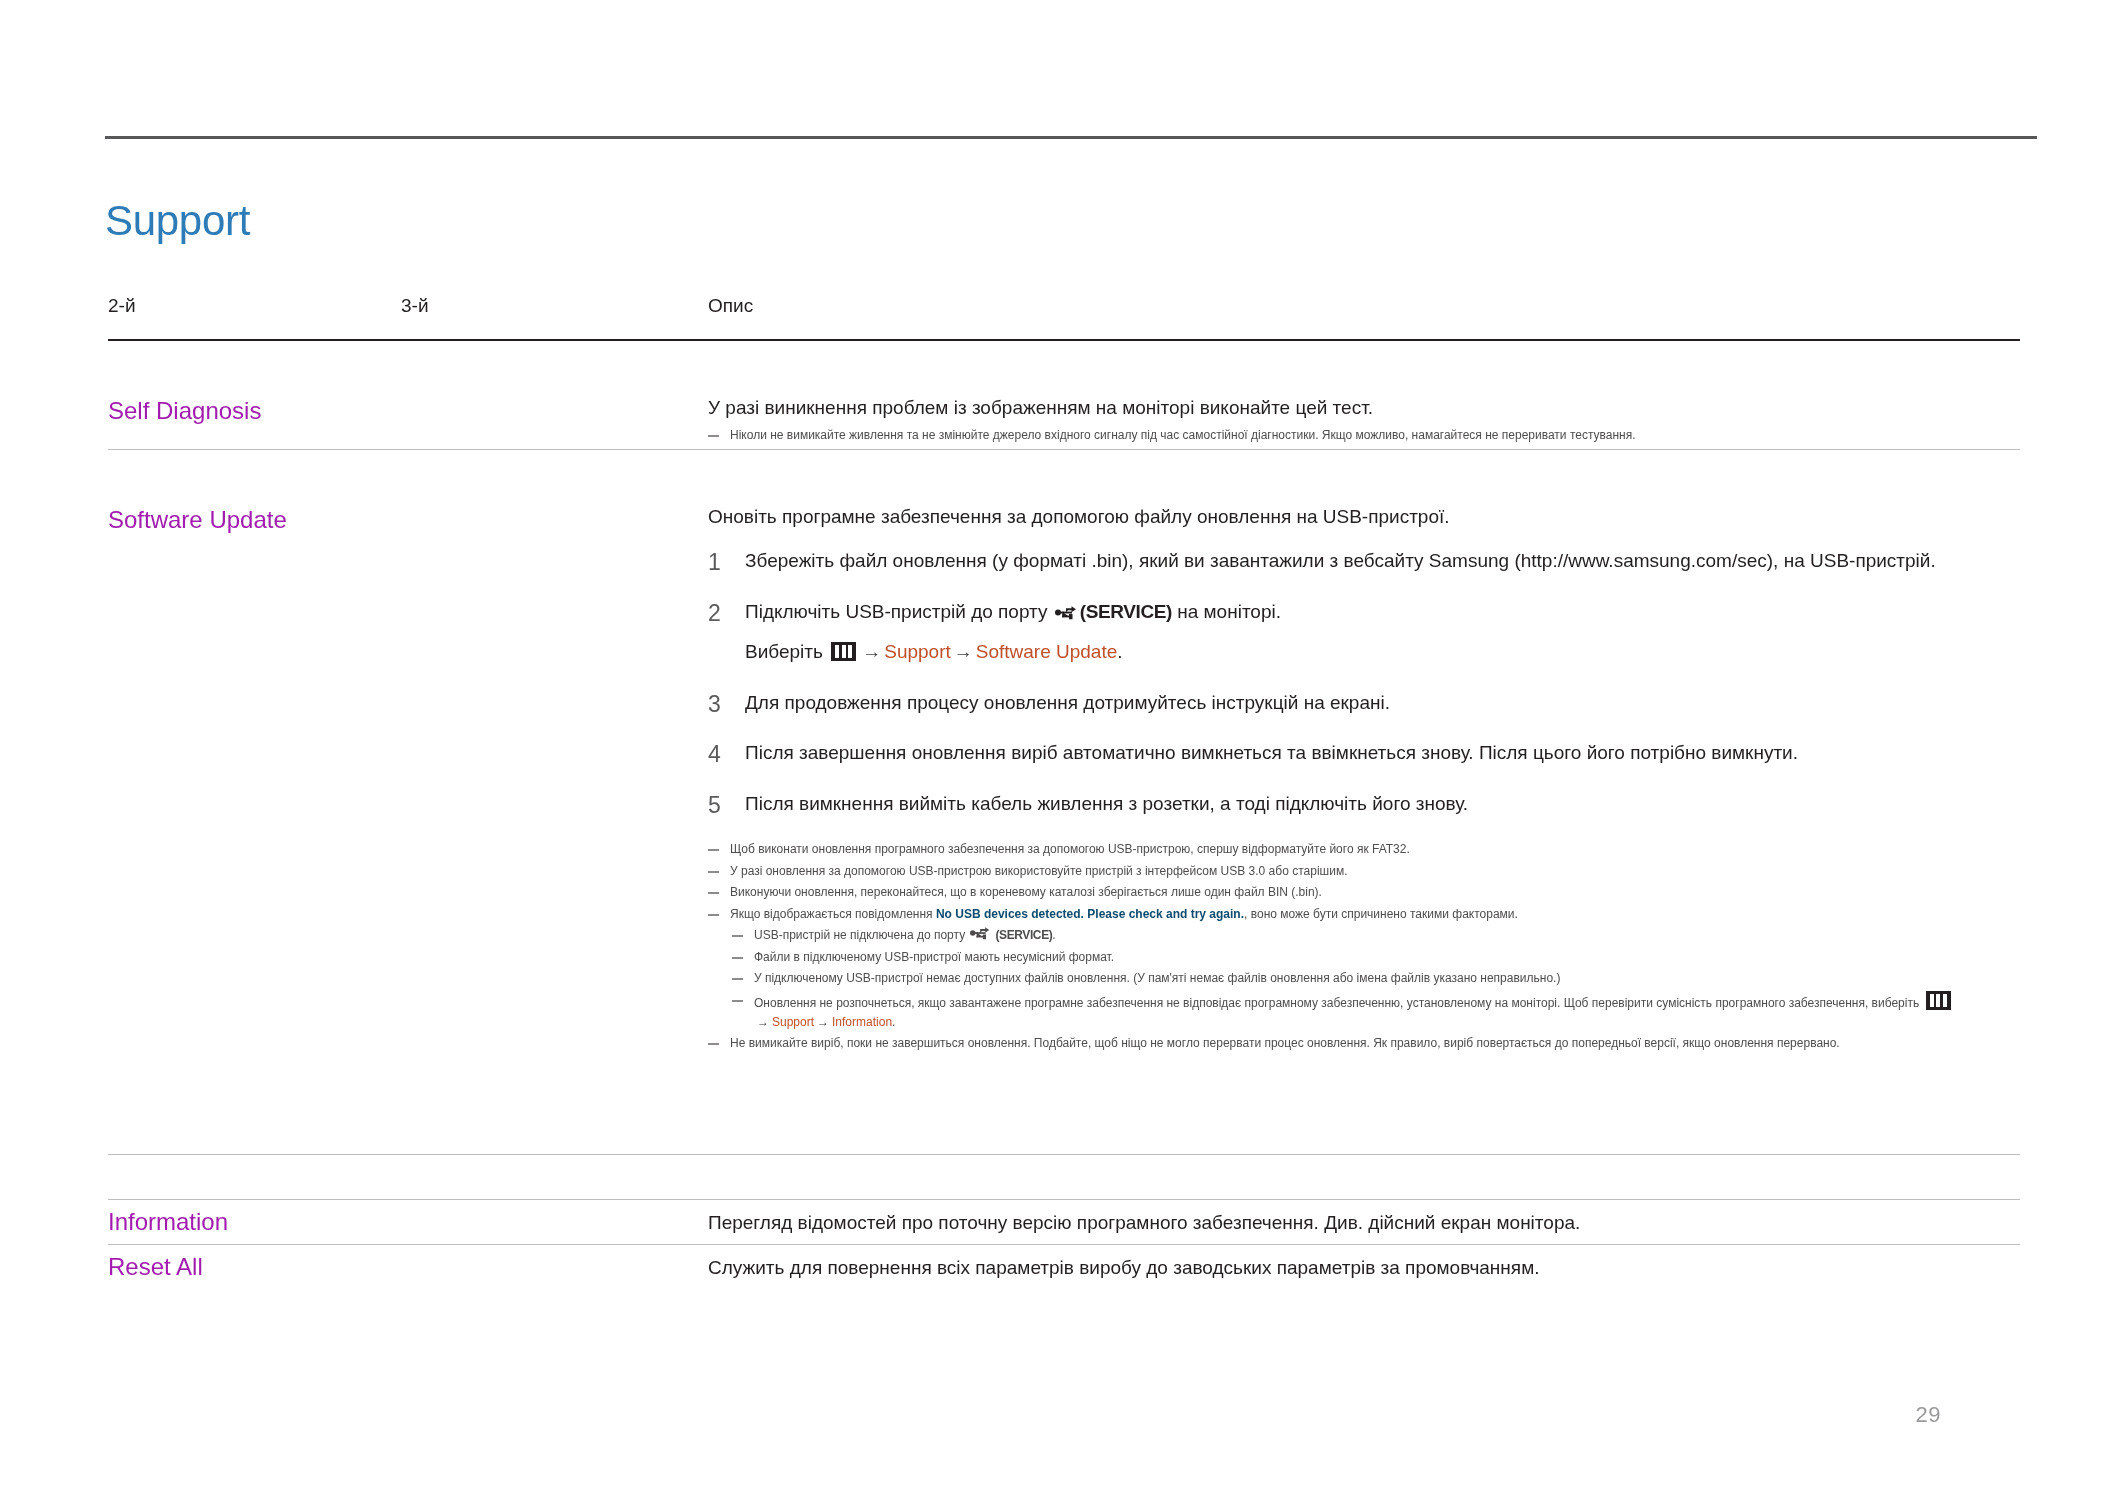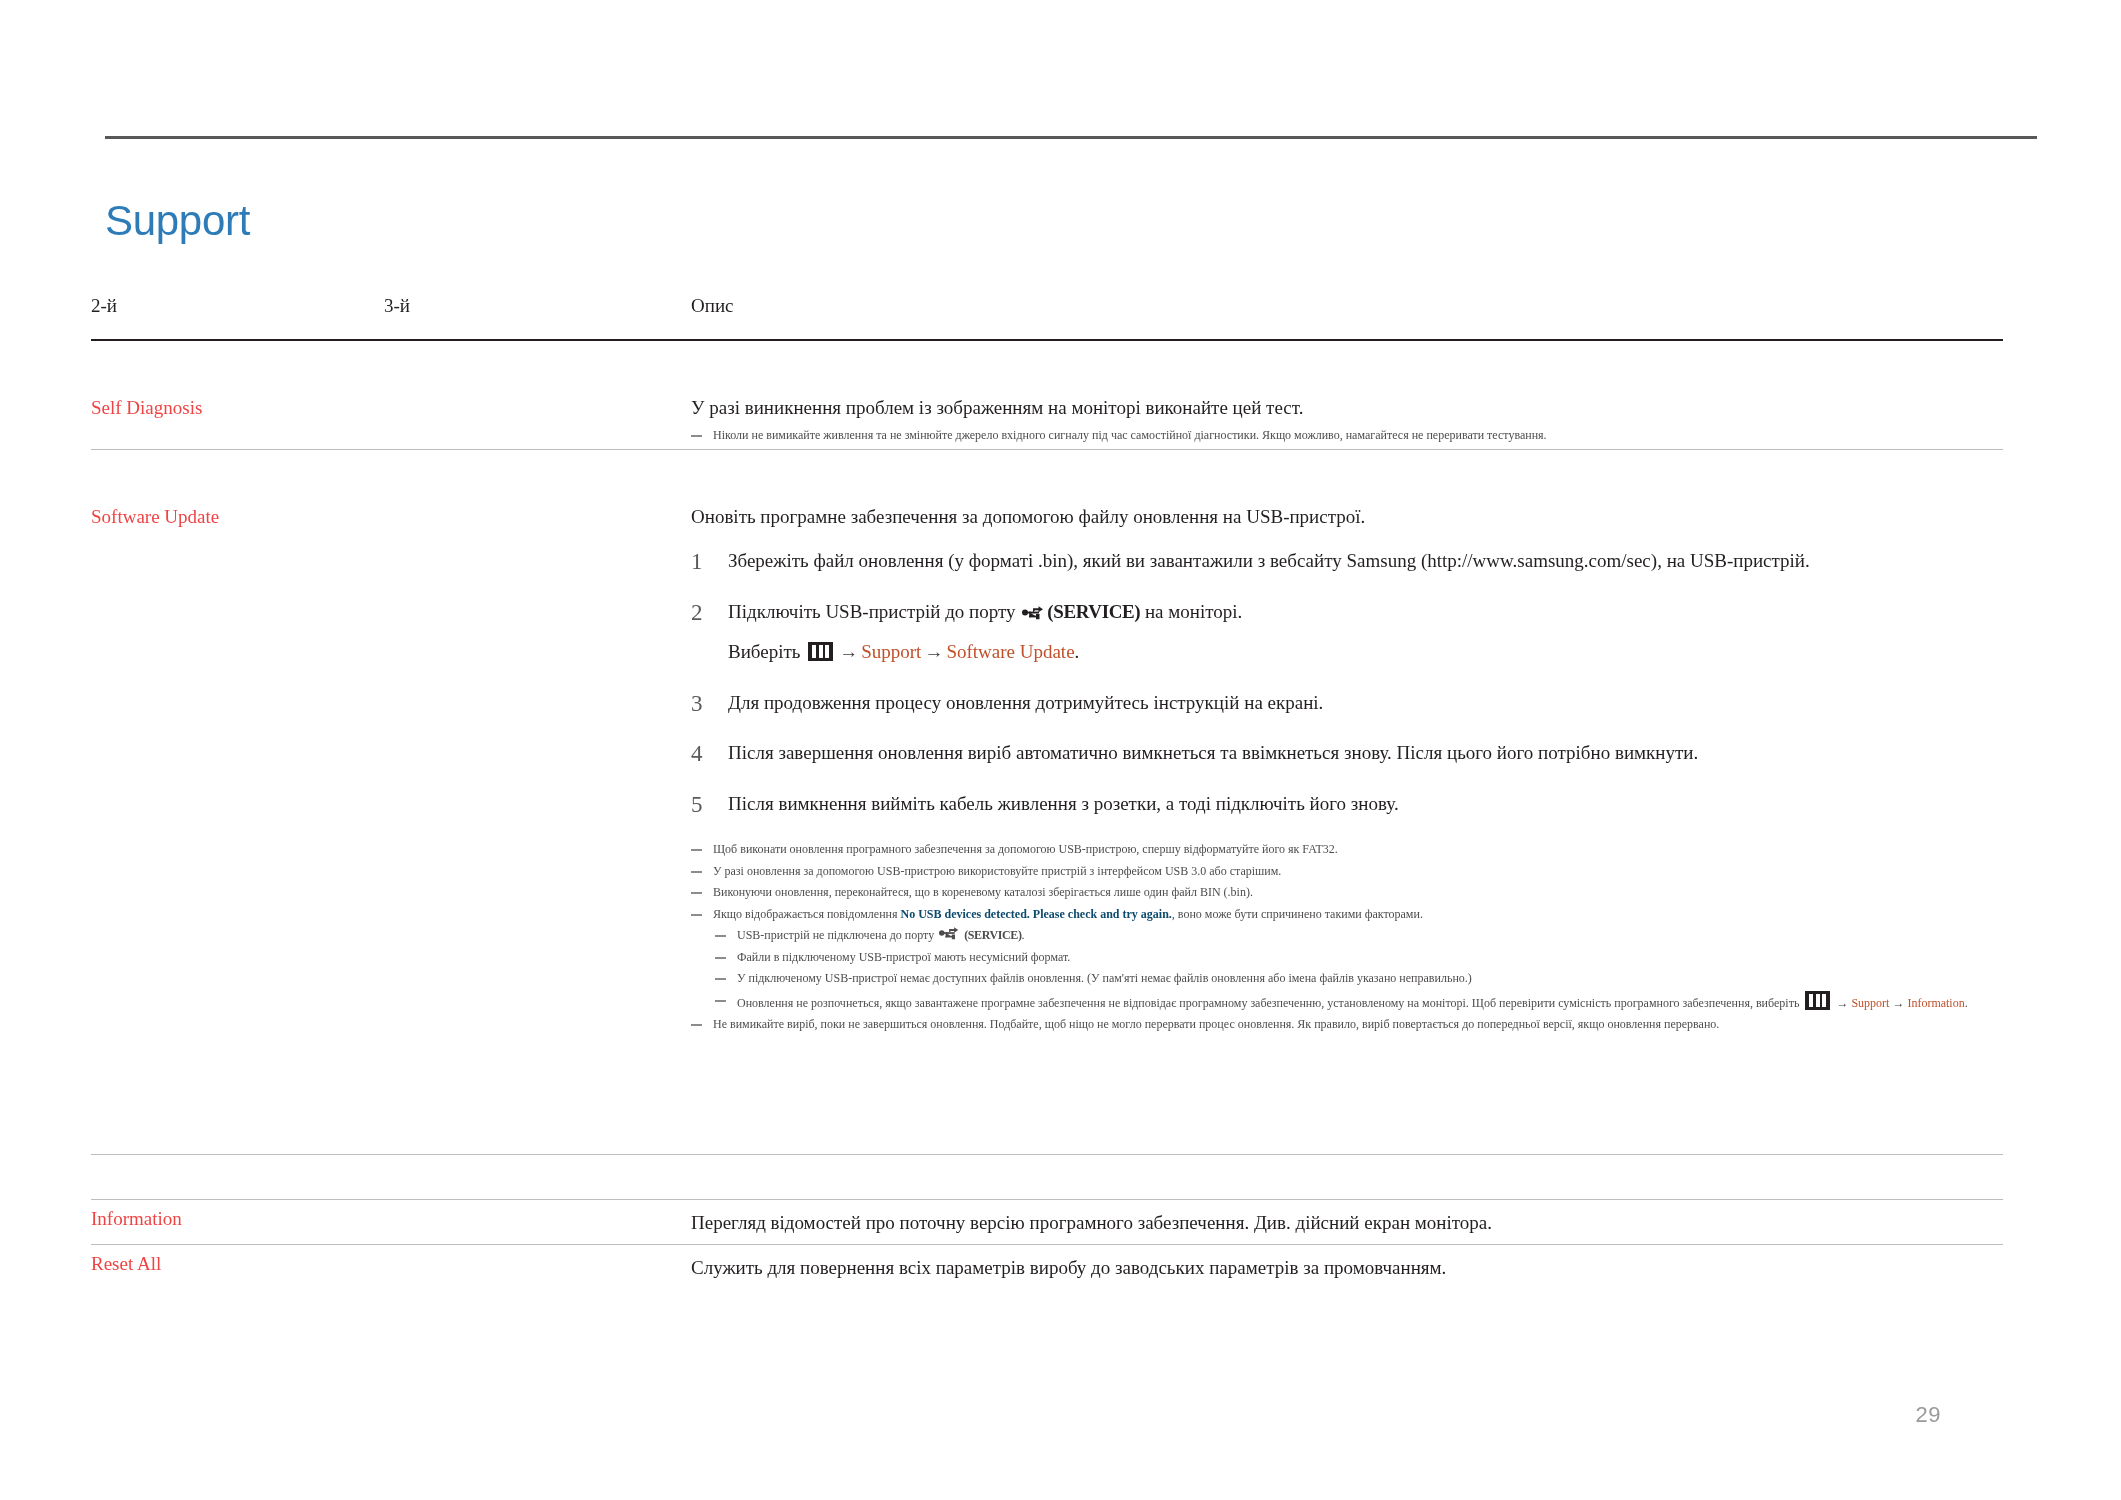--- a/index.html
+++ b/index.html
@@ -43,24 +43,23 @@
     font-weight: 400;
     letter-spacing: -0.3px;
     color: #2d7cb8;
     line-height: 1;
     white-space: nowrap;
   }
 
   
   .table {
     position: absolute;
-    left: 91px;
+    left: 108px;
     top: 295px;
     width: 1912px;
-    font-family: Liberation Serif, serif;
   }
 
   .col-a { position: absolute; left: 0px; }
   .col-b { position: absolute; left: 293px; }
   .col-c { position: absolute; left: 600px; width: 1310px; }
 
   .thead {
     position: relative;
     height: 42px;
     font-size: 19px;
@@ -84,22 +83,22 @@
     height: 1px;
     background: #bcbdc0;
   }
 
   .row {
     position: relative;
   }
   .row-label {
     position: absolute;
     left: 0;
-    font-size: 19px;
-    color: #ef4444;
+    font-size: 24px;
+    color: #a21caf;
     white-space: nowrap;
   }
   .row-body {
     position: absolute;
     left: 600px;
     width: 1312px;
     font-size: 19px;
     color: #231f20;
     line-height: 1.55;
   }

